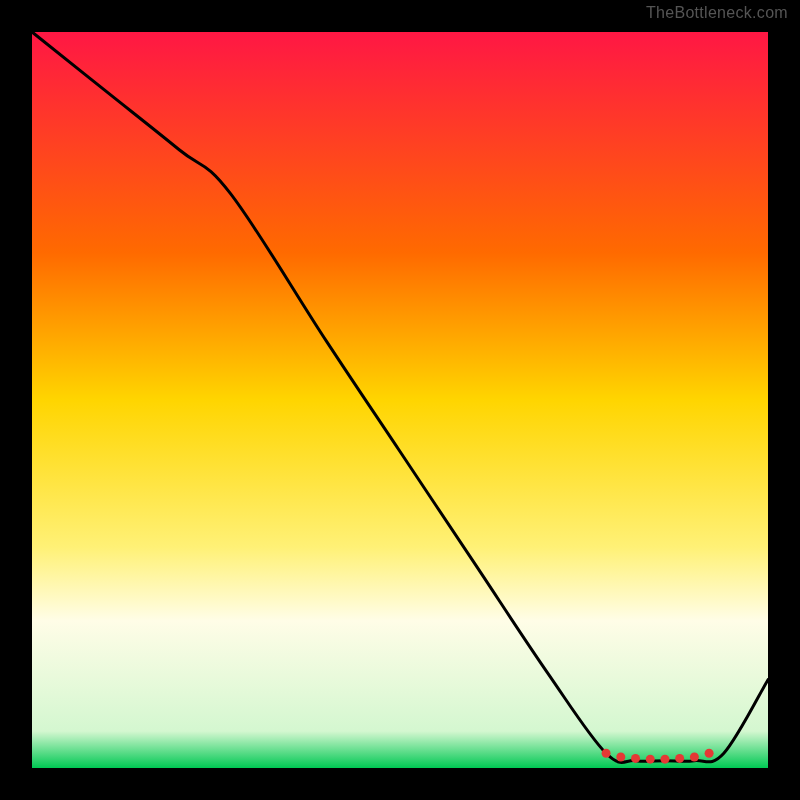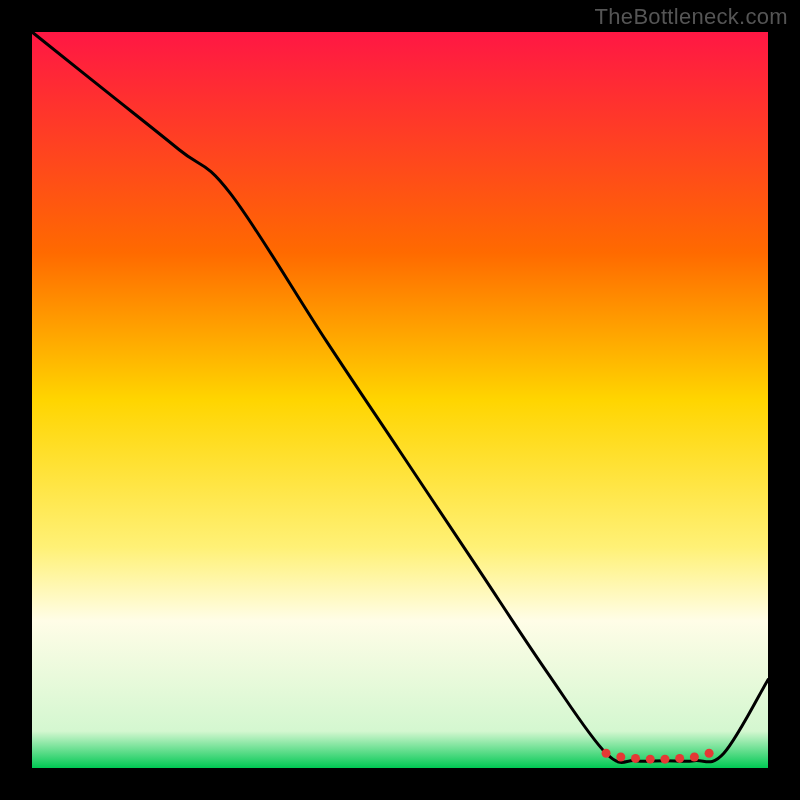--- a/index.html
+++ b/index.html
@@ -15,21 +15,21 @@
     position: relative;
     width: 800px;
     height: 800px;
     background: #000;
   }
   .watermark {
     position: absolute;
     top: 4px;
     right: 12px;
     color: #555;
-    font-size: 22px;
+    font-size: 16px;
     font-weight: 500;
     letter-spacing: 0.3px;
     z-index: 10;
   }
   svg {
     display: block;
   }
 </style>
 </head>
 <body>

